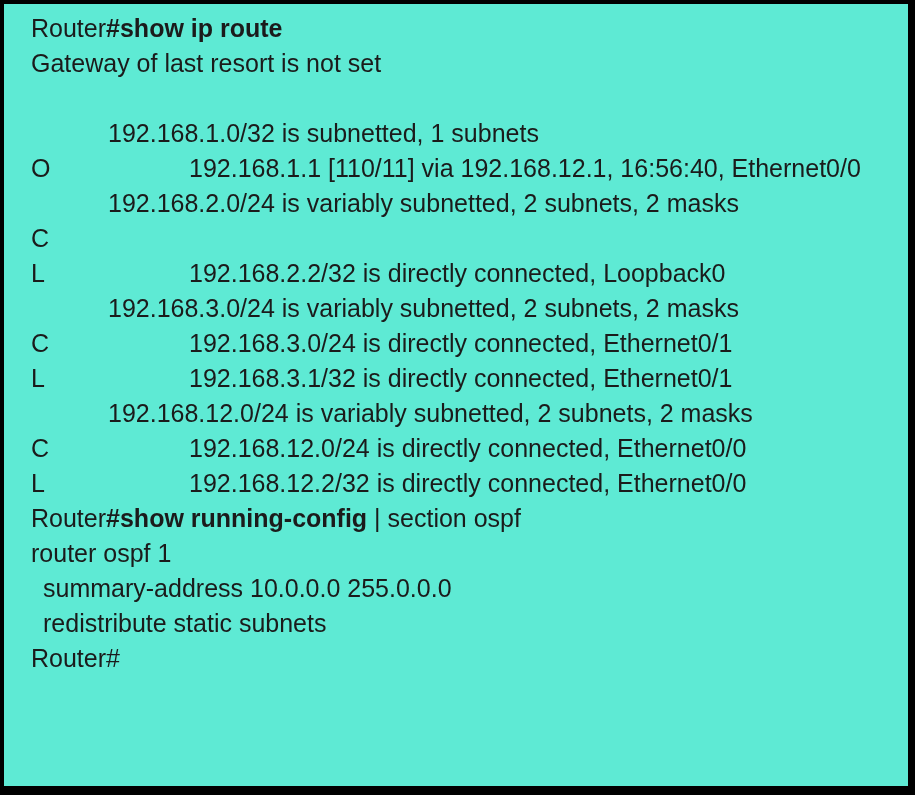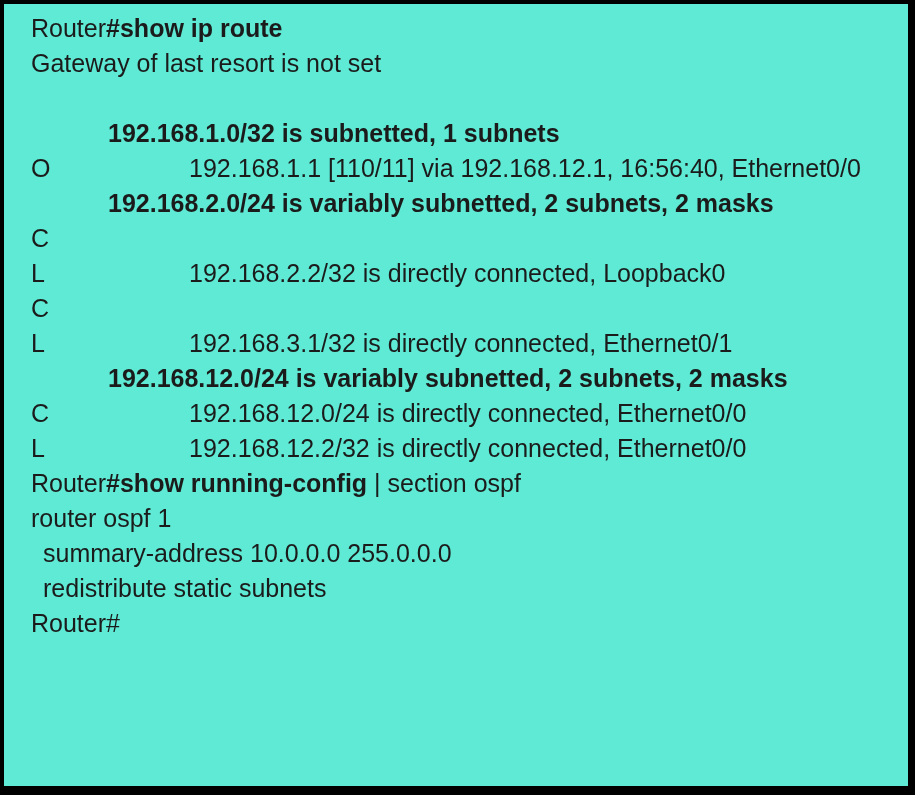--- a/index.html
+++ b/index.html
@@ -30,38 +30,39 @@
     white-space: nowrap;
     height: 35px;
   }
   .route-code {
     position: absolute;
     left: 0;
     top: 0;
   }
   .indent-flush  > .line-content { padding-left: 0; }
   .indent-config > .line-content { padding-left: 12px; }
-  .indent-subnet > .line-content { padding-left: 77px; font-weight: bold; }
+  .indent-subnet > .line-content { padding-left: 77px; }
   .indent-route  > .line-content { padding-left: 158px; }
   .bold { font-weight: bold; }
 </style>
 </head>
 <body>
 
 <div class="screen">
   <div class="terminal-output" id="terminal">
       <div class="line indent-flush"><span class="line-content"><span>Router</span><span class="bold">#show ip route</span></span></div>
       <div class="line indent-flush"><span class="line-content"><span>Gateway of last resort is not set</span></span></div>
       <div class="line indent-flush"><span class="line-content">&nbsp;</span></div>
       <div class="line indent-subnet"><span class="line-content"><span>192.168.1.0/32 is subnetted, 1 subnets</span></span></div>
       <div class="line indent-route"><span class="route-code">O</span><span class="line-content"><span>192.168.1.1 [110/11] via 192.168.12.1, 16:56:40, Ethernet0/0</span></span></div>
       <div class="line indent-subnet"><span class="line-content"><span>192.168.2.0/24 is variably subnetted, 2 subnets, 2 masks</span></span></div>
       <div class="line indent-route"><span class="route-code">C</span></div>
       <div class="line indent-route"><span class="route-code">L</span><span class="line-content"><span>192.168.2.2/32 is directly connected, Loopback0</span></span></div>
-      <div class="line indent-route"><span class="route-code">C</span></div>
+      <div class="line indent-subnet"><span class="line-content"><span>192.168.3.0/24 is variably subnetted, 2 subnets, 2 masks</span></span></div>
+      <div class="line indent-route"><span class="route-code">C</span><span class="line-content"><span>192.168.3.0/24 is directly connected, Ethernet0/1</span></span></div>
       <div class="line indent-route"><span class="route-code">L</span><span class="line-content"><span>192.168.3.1/32 is directly connected, Ethernet0/1</span></span></div>
       <div class="line indent-subnet"><span class="line-content"><span>192.168.12.0/24 is variably subnetted, 2 subnets, 2 masks</span></span></div>
       <div class="line indent-route"><span class="route-code">C</span><span class="line-content"><span>192.168.12.0/24 is directly connected, Ethernet0/0</span></span></div>
       <div class="line indent-route"><span class="route-code">L</span><span class="line-content"><span>192.168.12.2/32 is directly connected, Ethernet0/0</span></span></div>
       <div class="line indent-flush"><span class="line-content"><span>Router</span><span class="bold">#show running-config</span><span> | section ospf</span></span></div>
       <div class="line indent-flush"><span class="line-content"><span>router ospf 1</span></span></div>
       <div class="line indent-config"><span class="line-content"><span>summary-address 10.0.0.0 255.0.0.0</span></span></div>
       <div class="line indent-config"><span class="line-content"><span>redistribute static subnets</span></span></div>
       <div class="line indent-flush"><span class="line-content"><span>Router#</span></span></div>
     </div>

